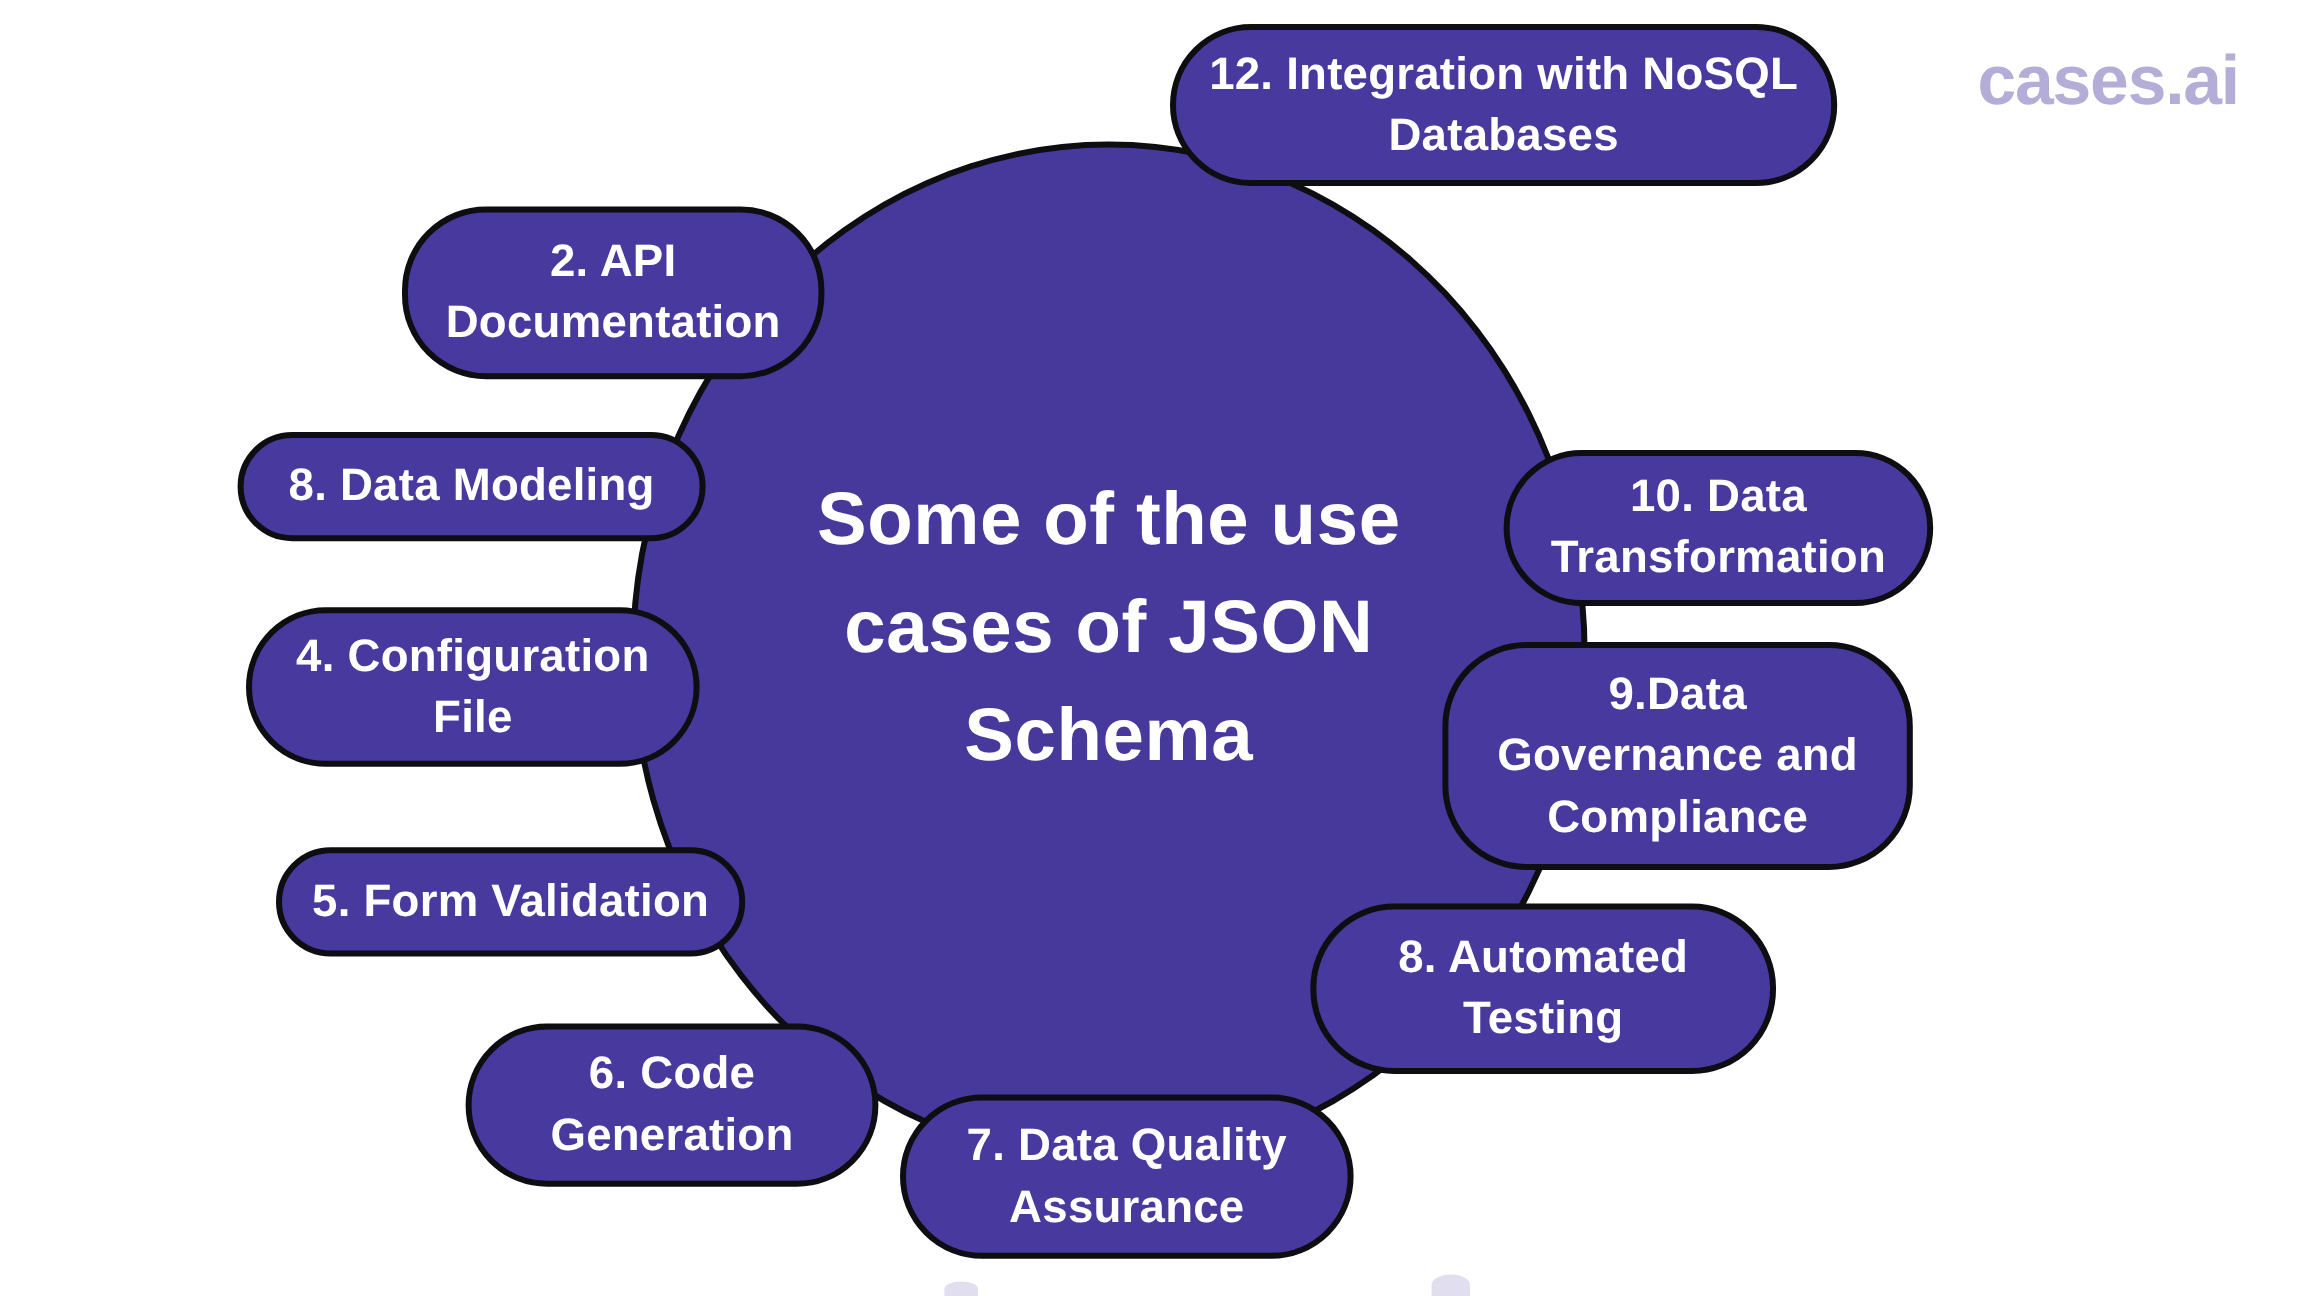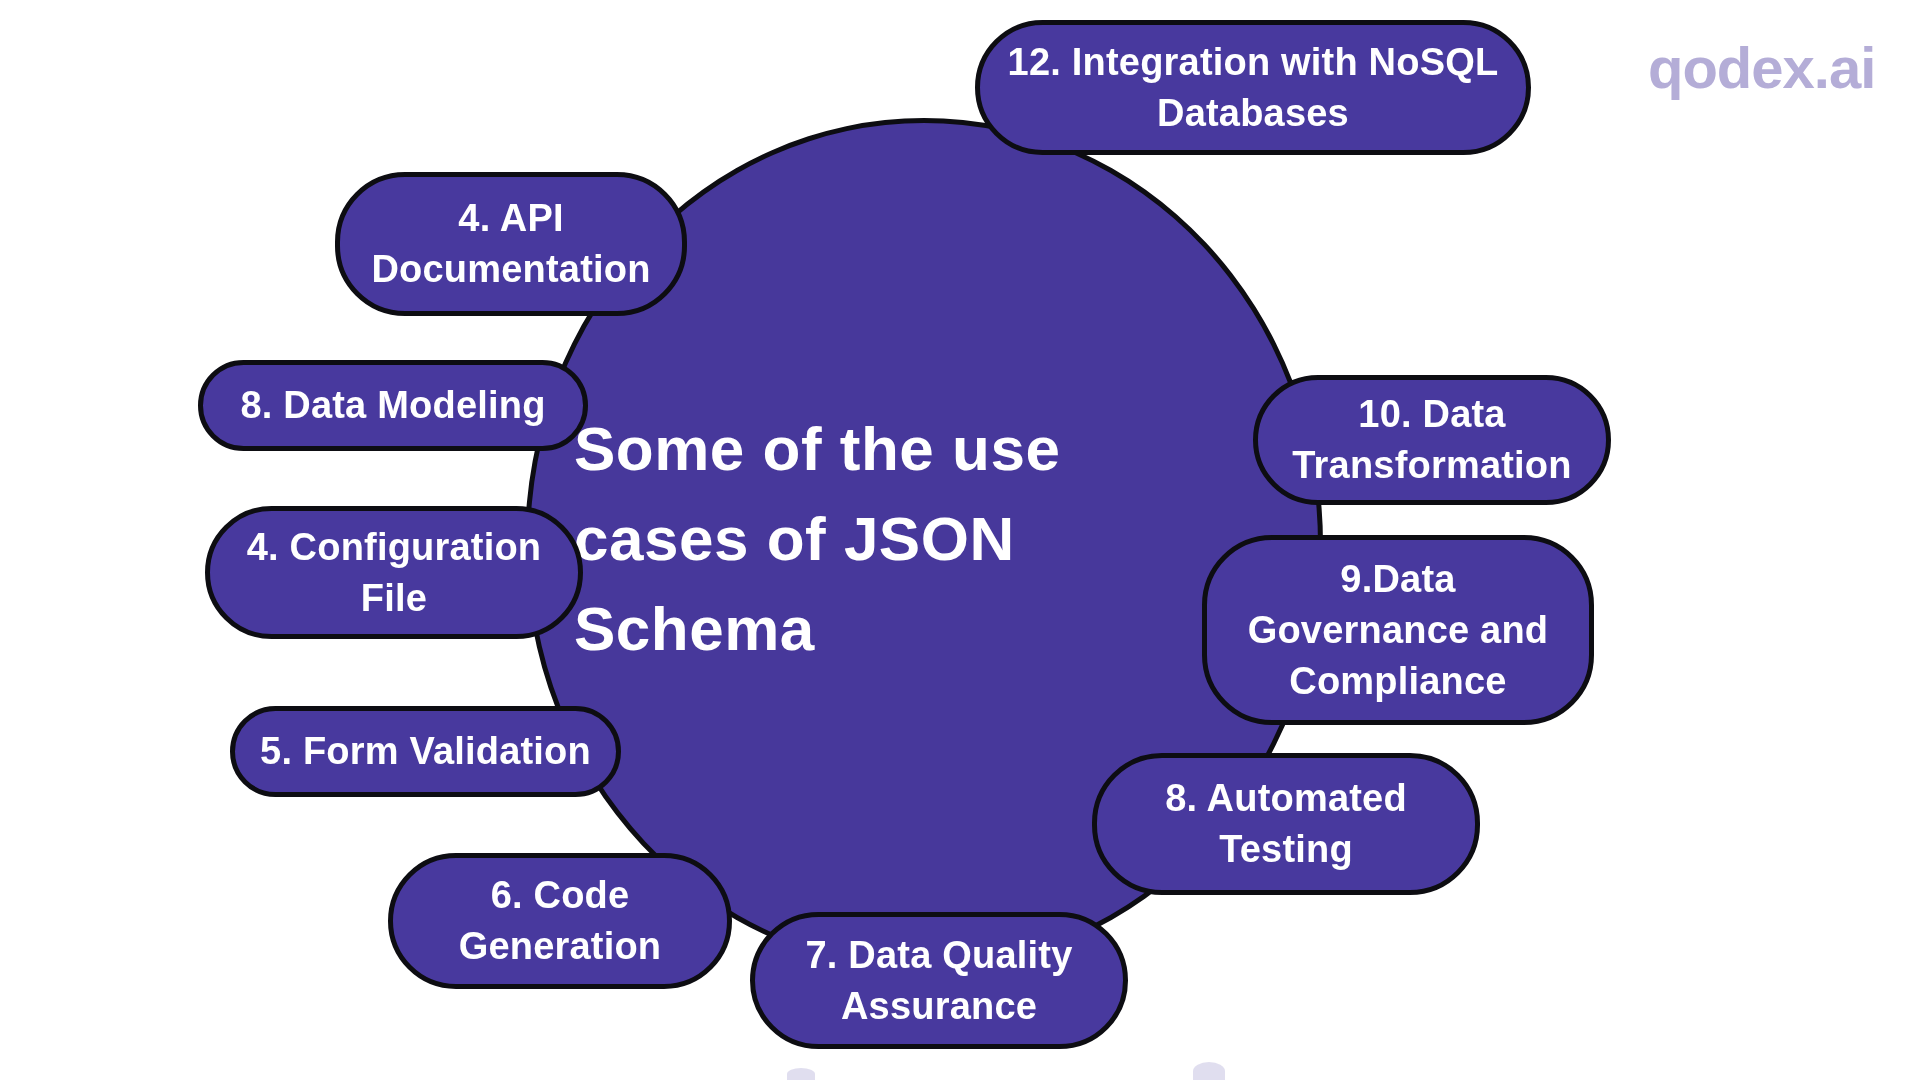--- a/index.html
+++ b/index.html
@@ -26,28 +26,28 @@
     left:525px;top:118px;
     width:798px;height:852px;
     background:var(--circle);
     border:5px solid var(--ink);
     border-radius:50%;
     box-sizing:border-box;
     z-index:1;
   }
   .center-title{
     position:absolute;
-    left:574px;top:404px;
+    left:574px;top:388px;
     width:700px;
     z-index:2;
     color:var(--txt);
     font-size:62px;
     font-weight:bold;
     line-height:90px;
-    text-align:left;
+    text-align:center;
     white-space:pre-line;
     letter-spacing:0.5px;
   }
   
   .pill{
     position:absolute;
     background:var(--purple);
     border:5px solid var(--ink);
     border-radius:70px;
     box-sizing:border-box;
@@ -100,38 +100,38 @@
 <body>
 
 <div class="canvas">
 
   <div class="center-circle"></div>
 
   <div class="center-title">Some of the use
 cases of JSON
 Schema</div>
 
-  <div class="pill p2">4. API
+  <div class="pill p2">2. API
 Documentation</div>
   <div class="pill p3">8. Data Modeling</div>
   <div class="pill p4">4. Configuration
 File</div>
   <div class="pill p5">5. Form Validation</div>
   <div class="pill p6">6. Code
 Generation</div>
   <div class="pill p7">7. Data Quality
 Assurance</div>
   <div class="pill p8">8. Automated
 Testing</div>
   <div class="pill p9">9.Data
 Governance and
 Compliance</div>
   <div class="pill p10">10. Data
 Transformation</div>
   <div class="pill p12">12. Integration with NoSQL
 Databases</div>
 
-  <div class="logo">qodex.ai</div>
+  <div class="logo">cases.ai</div>
 
   <div class="blob blob1"></div>
   <div class="blob blob2"></div>
 
 </div>
 
 </body></html>

